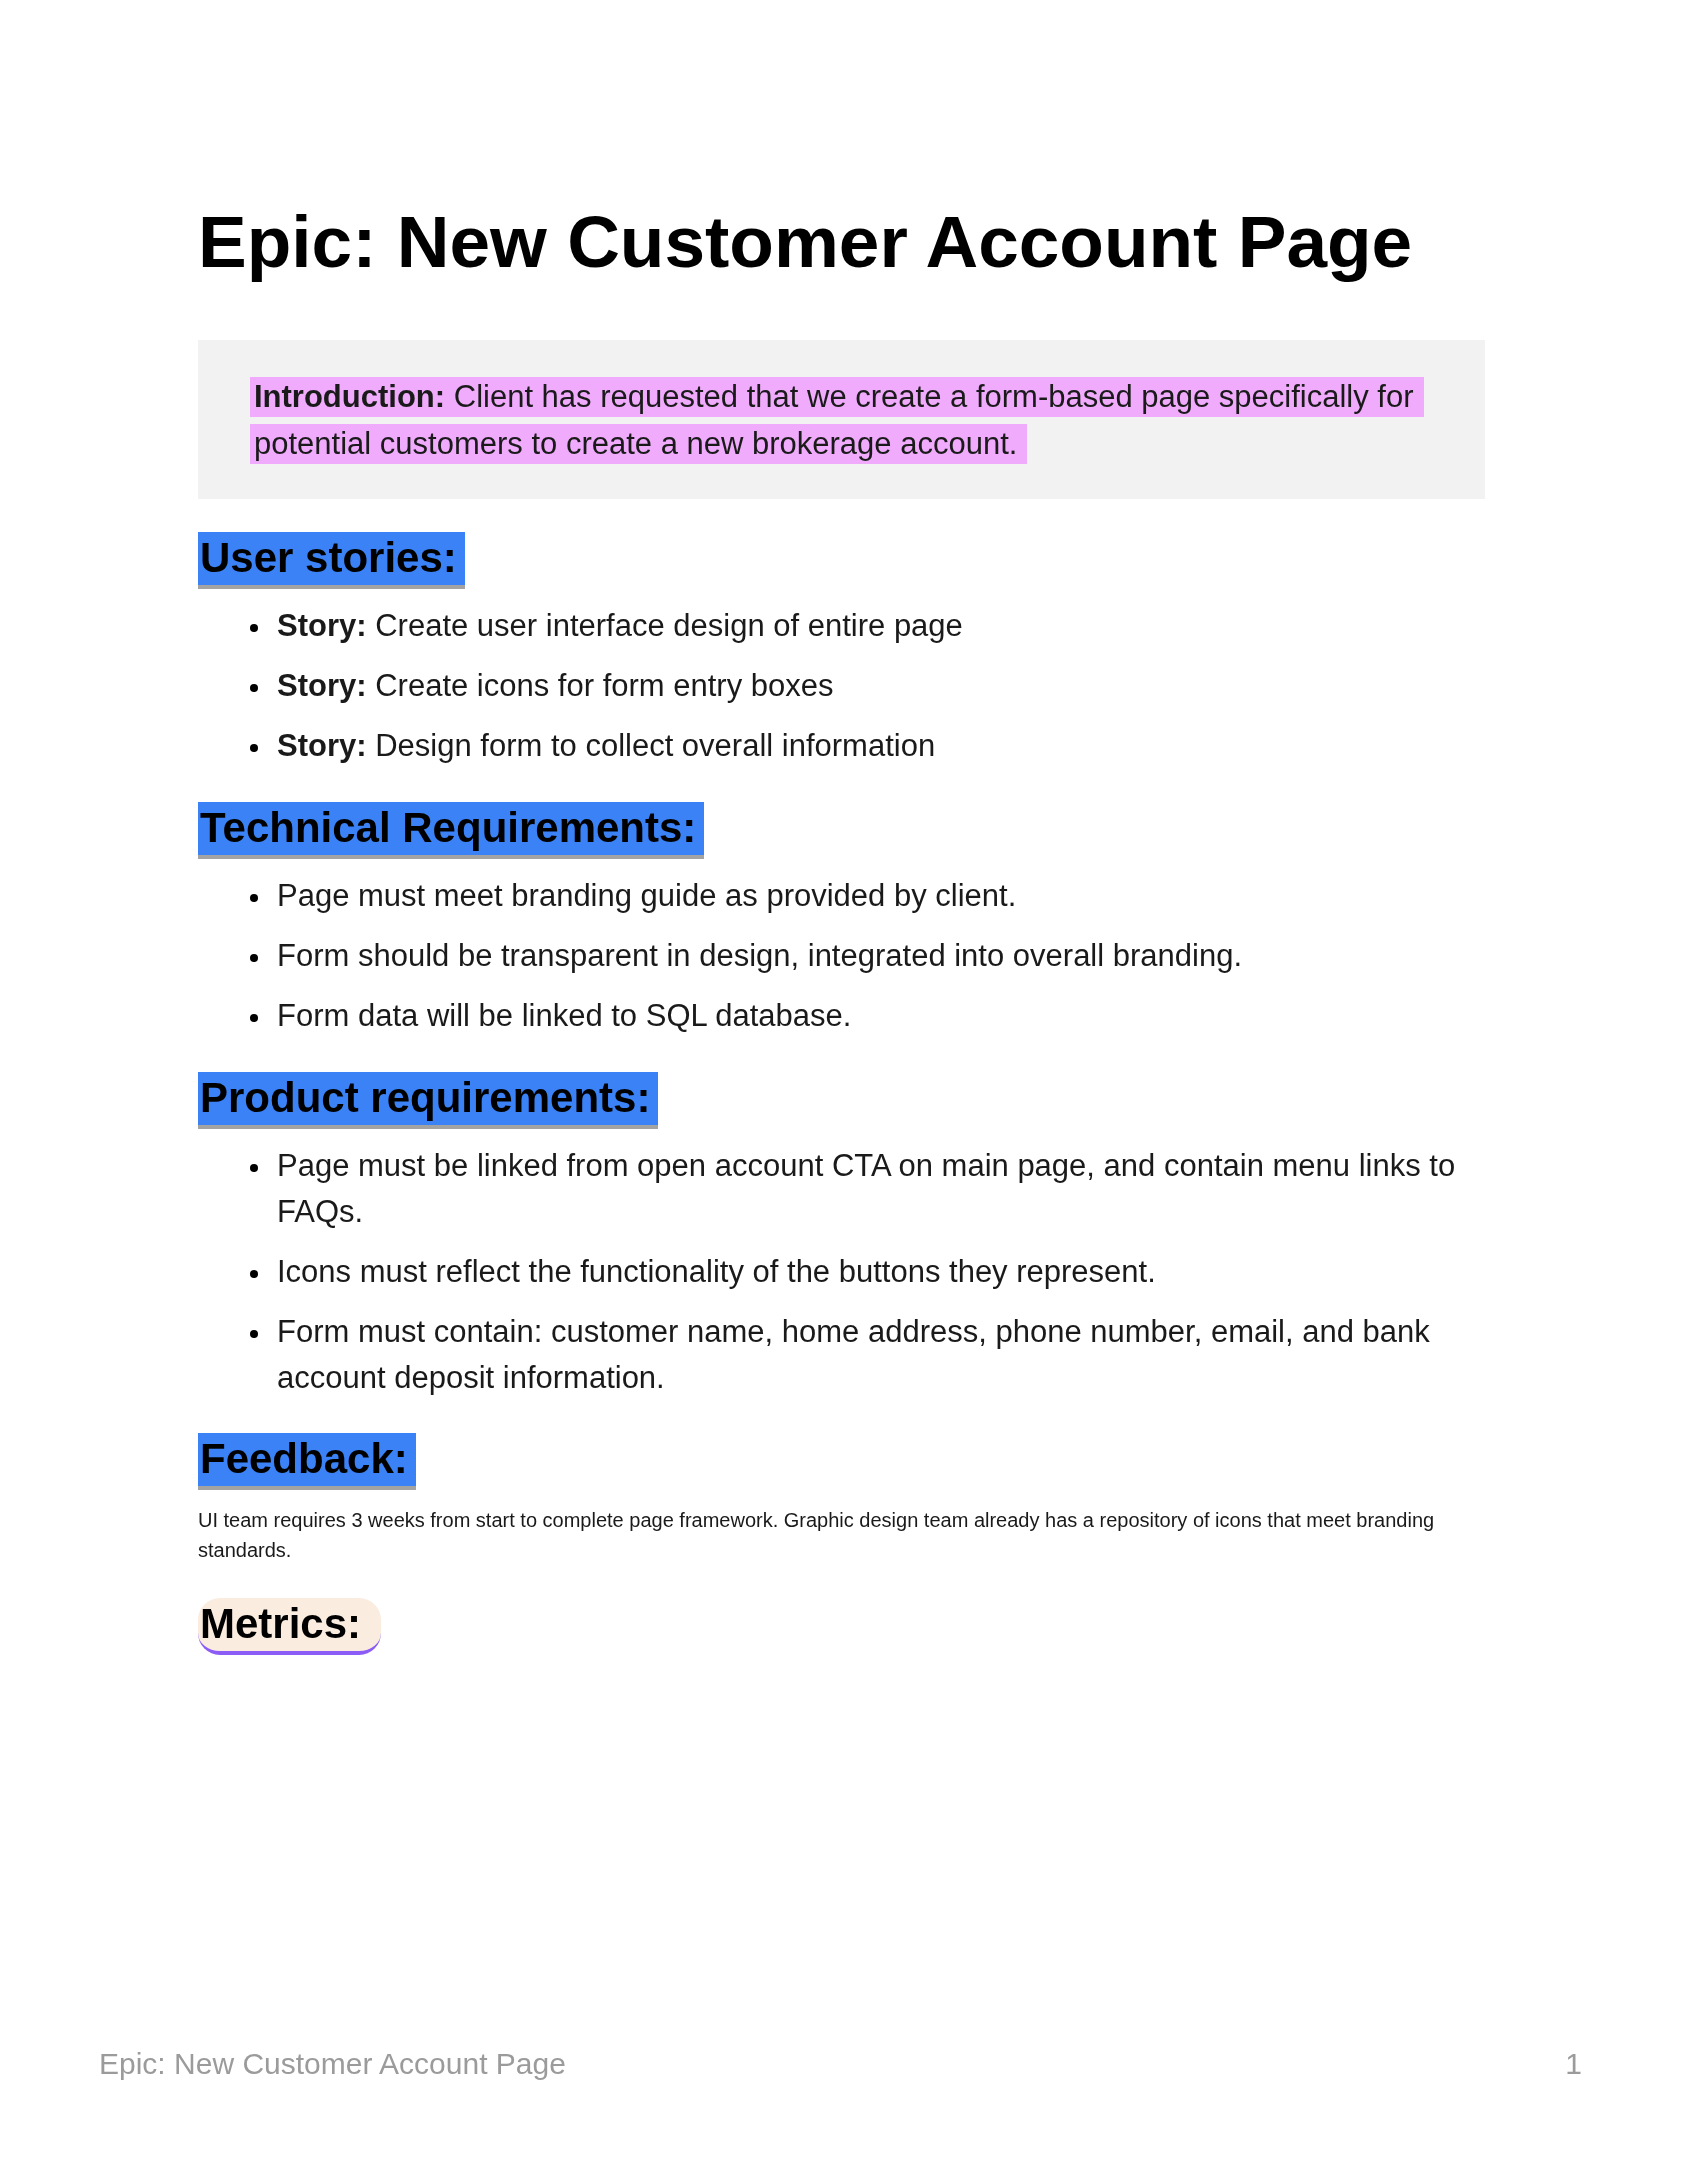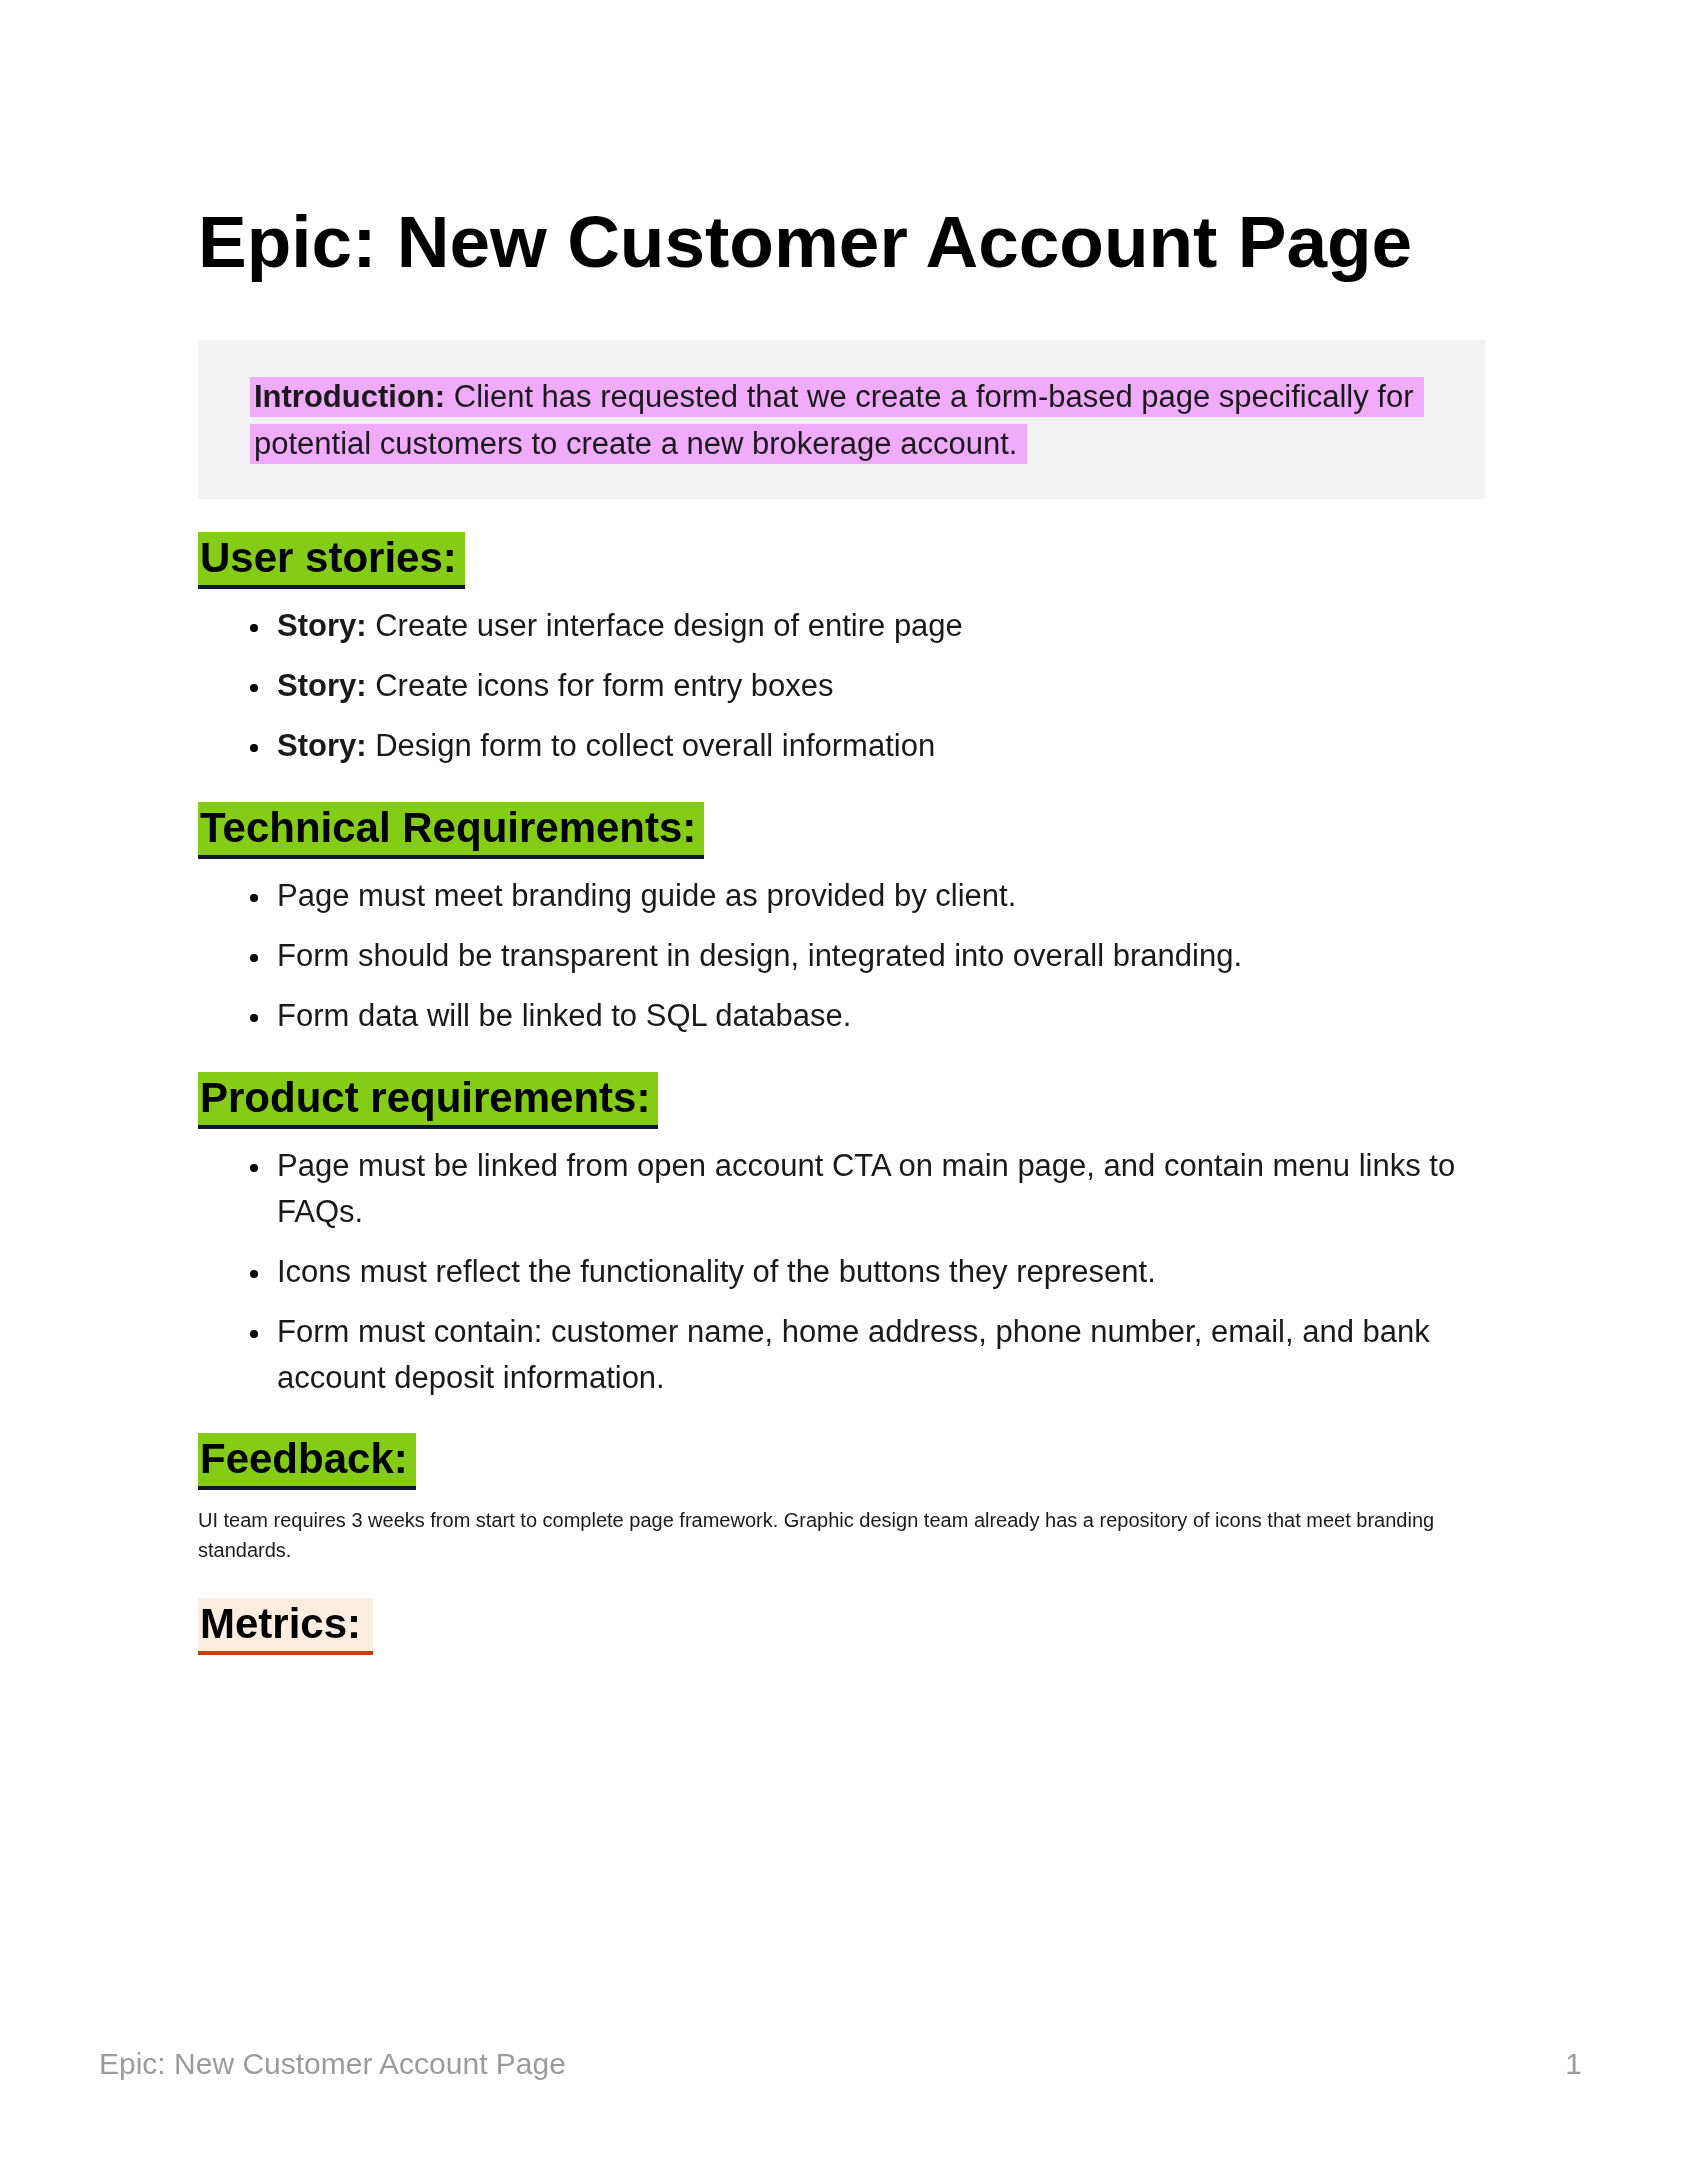--- a/index.html
+++ b/index.html
@@ -39,28 +39,29 @@
   }
   .intro-card .line { display: inline-block; margin-bottom: 1px; }
   h2.sec-heading {
     margin: 34px 0 20px 0;
     font-size: 42px;
     line-height: 1.2;
     font-weight: 700;
     color: #000000;
   }
   h2.sec-heading .hl-gray {
-    background: #84cc16;
+    background: #3b82f6;
     padding: 2px 8px 4px 2px;
-    border-bottom: 4px solid #0f172a;
+    border-bottom: 4px solid #a3a3a3;
   }
   h2.sec-heading .hl-peach2 {
     background: #faecde;
-    padding: 2px 12px 4px 2px;
-    border-bottom: 4px solid #c2410c;
+    padding: 2px 20px 4px 2px;
+    border-bottom: 4px solid #8b5cf6;
+    border-radius: 22px;
   }
   ul.bullets {
     margin: 16px;
     padding: 0 0 0 59px;
     list-style: disc outside;
     font-size: 31px;
     line-height: 1.48;
   }
   ul.bullets li { margin: 0 0 14px 0; padding-left: 4px; }
   ul.bullets li::marker { color: #000000; font-size: 26px; }

